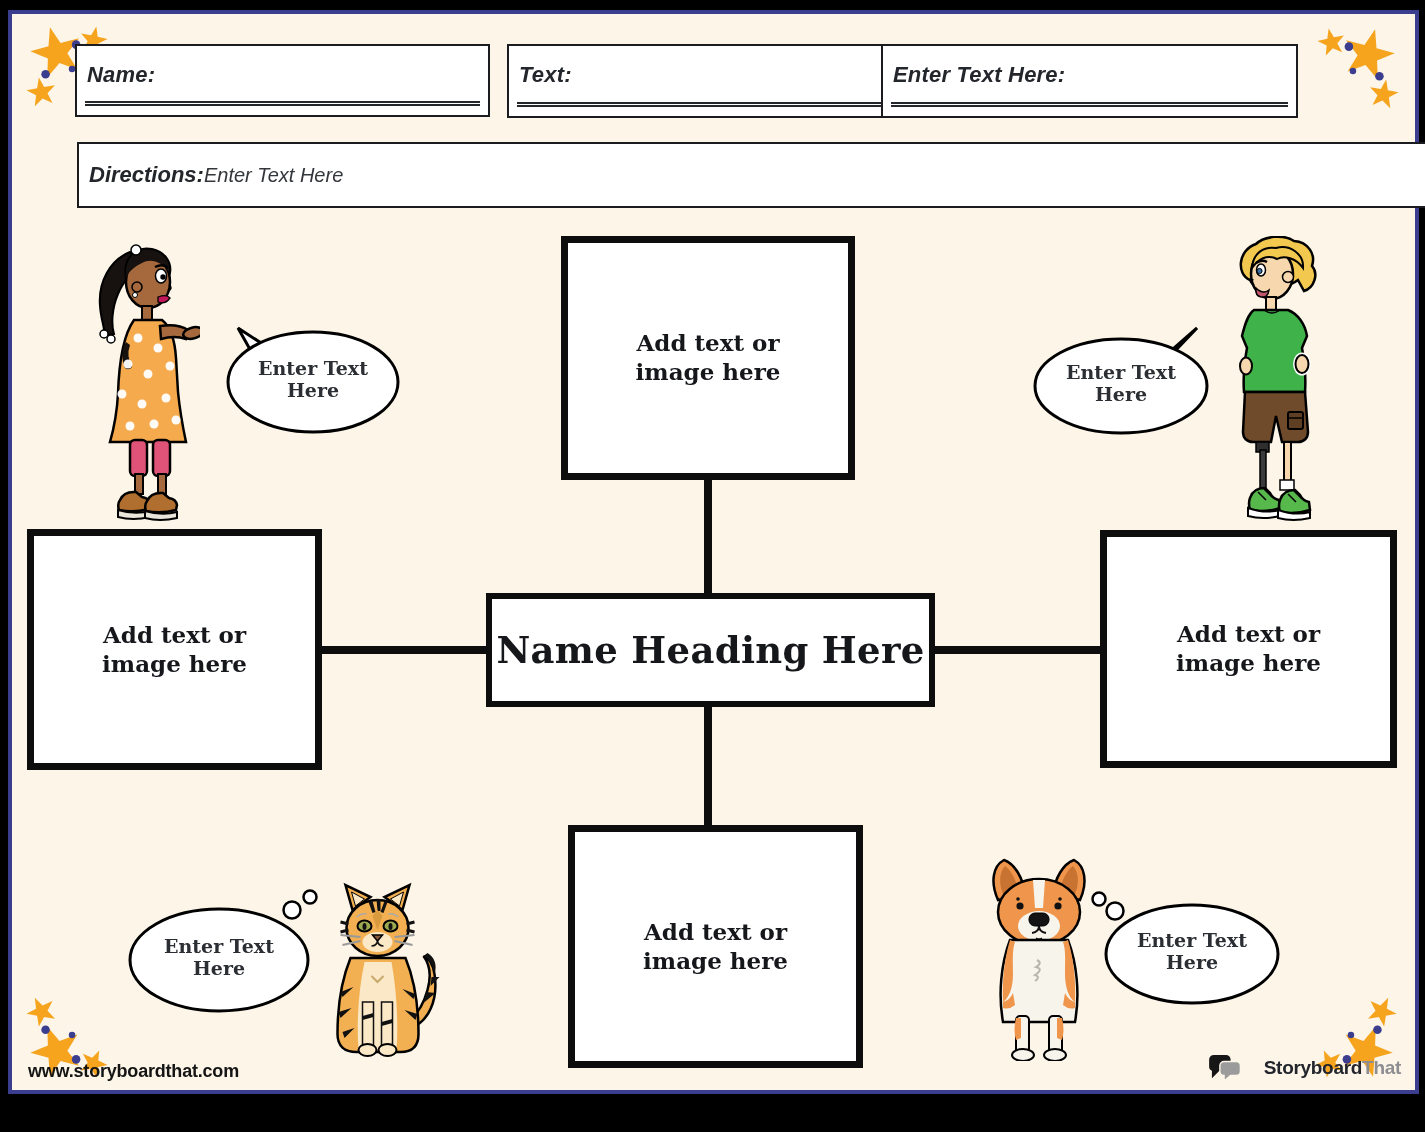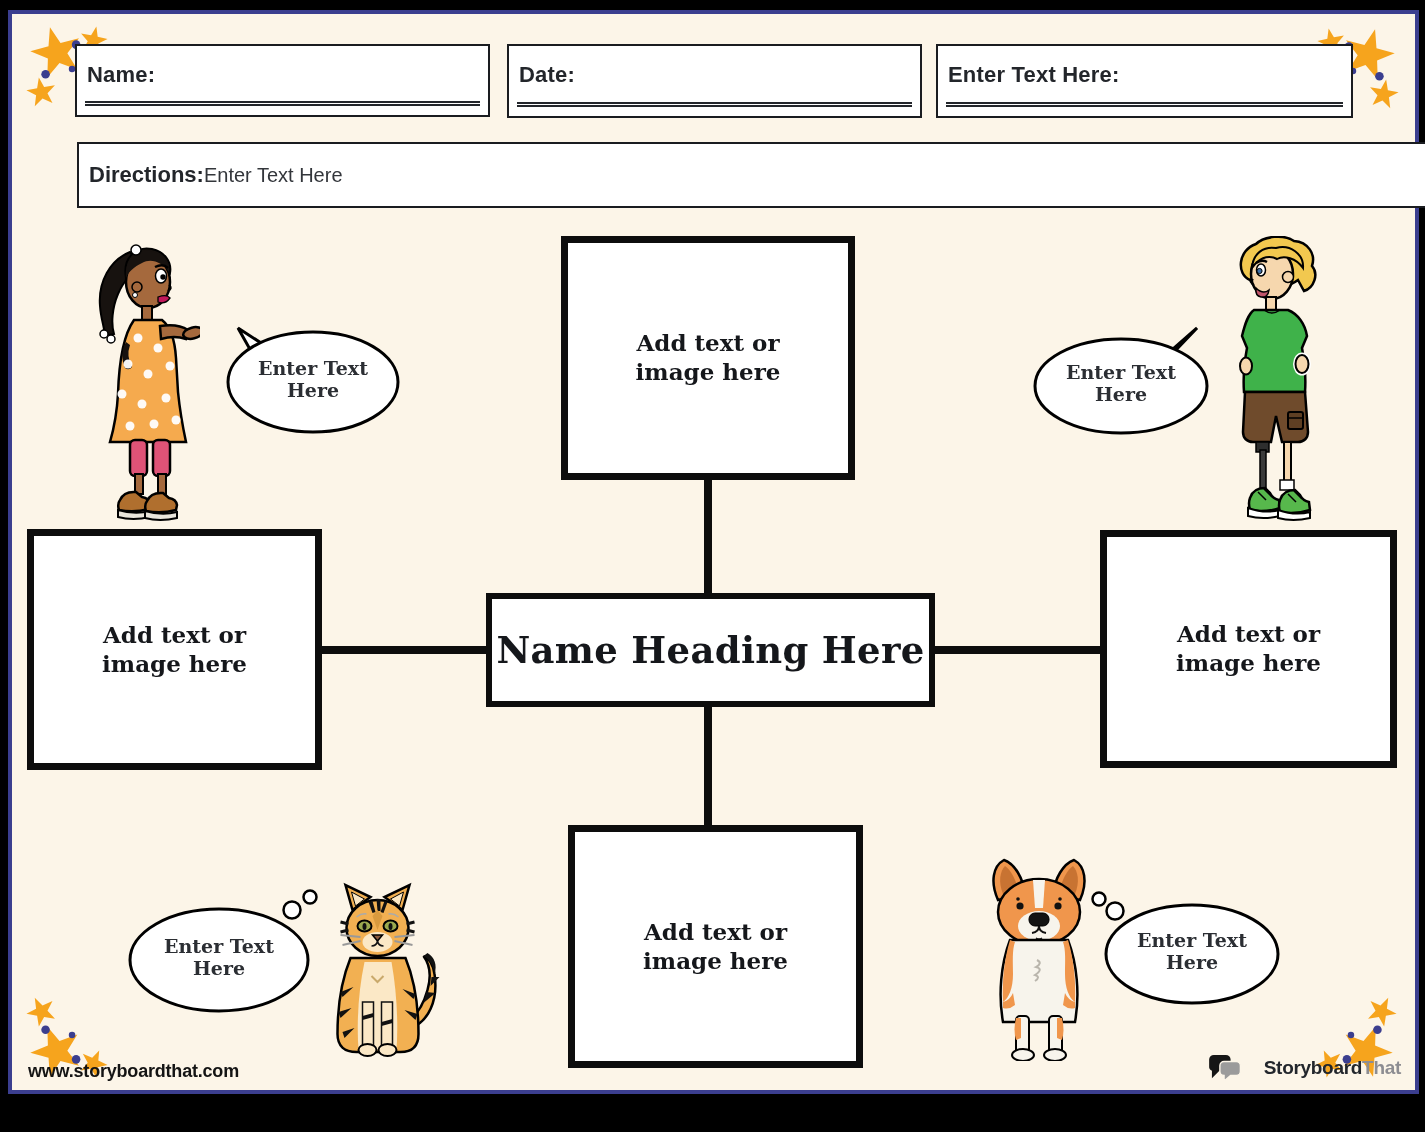--- a/index.html
+++ b/index.html
@@ -9,21 +9,21 @@
   .page { position:absolute; left:8px; top:10px; right:6px; bottom:38px;
           background:#FCF5E8; border:4px solid #3B3E8F; }
 
   
   .corner { position:absolute; width:112px; height:102px; z-index:1; }
   .corner.tr { transform:scaleX(-1); }
   .corner.bl { transform:scaleY(-1); }
   .corner.br { transform:scale(-1,-1); }
 
   
-  .field { position:absolute; background:#fff; border:2px solid #1A1C20; z-index:2; }
+  .field { position:absolute; background:#fff; border:2px solid #1A1C20; z-index:2;font-style:italic; }
   .flabel { position:absolute; left:10px; top:16px; font-size:22px; font-weight:700;
             color:#23262B; letter-spacing:0.2px; }
   .fline { position:absolute; left:8px; right:8px; bottom:9px; height:5px;
            border-top:2px solid #23262B; border-bottom:2px solid #23262B; }
   .directions { display:flex; align-items:center; padding-left:10px; }
   .dlabel { font-size:22px; font-weight:700; color:#23262B; }
   .dvalue { font-size:20px; font-weight:400; color:#33363B; }
 
   
   .line { position:absolute; background:#0D0D0D; z-index:2; }
@@ -85,24 +85,24 @@
       </svg>
   <svg class="corner br" style="right:6px;bottom:0" viewBox="0 0 110 100">
         <use href="#starCluster"></use>
       </svg>
 
   <div class="field" style="left:63px;top:30px;width:415px;height:73px">
     <span class="flabel">Name:</span>
     <div class="fline"></div>
   </div>
   <div class="field" style="left:495px;top:30px;width:415px;height:74px">
-    <span class="flabel">Date:</span>
+    <span class="flabel">Text:</span>
     <div class="fline"></div>
   </div>
-  <div class="field" style="left:924px;top:30px;width:417px;height:74px">
+  <div class="field" style="left:869px;top:30px;width:417px;height:74px">
     <span class="flabel">Enter Text Here:</span>
     <div class="fline"></div>
   </div>
   <div class="field directions" style="left:65px;top:128px;width:1400px;height:66px">
     <span class="dlabel">Directions:</span>
     <span class="dvalue">Enter Text Here</span>
   </div>
 
   <div class="line" style="left:692px;top:463px;width:8px;height:122px"></div>
   <div class="line" style="left:692px;top:690px;width:8px;height:125px"></div>

